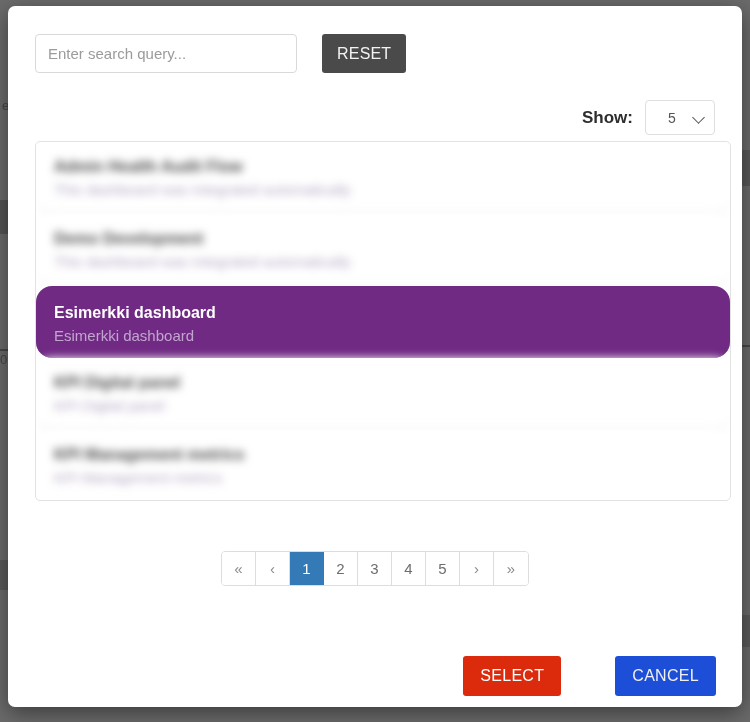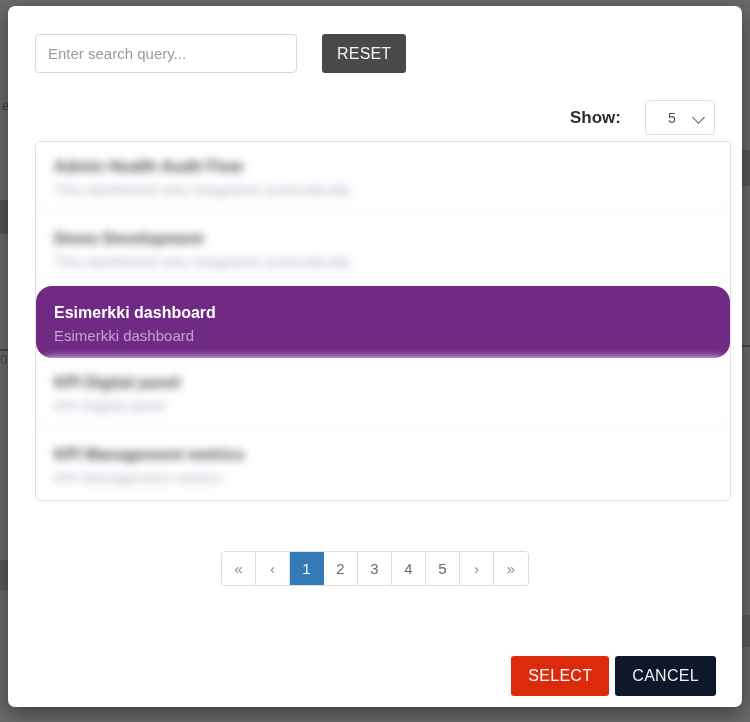--- a/index.html
+++ b/index.html
@@ -84,21 +84,21 @@
     font-family: "Liberation Sans", sans-serif;
   }
 
   
   .show-row {
     position: absolute;
     right: 27px;
     top: 94px;
     display: flex;
     align-items: center;
-    gap: 24px;
+    gap: 12px;
   }
   .show-label {
     font-size: 17px;
     font-weight: bold;
     color: #2e2e2e;
   }
   .show-select {
     position: relative;
     width: 70px;
     height: 35px;
@@ -230,28 +230,29 @@
     border: none;
     border-radius: 3px;
     font-size: 16px;
     letter-spacing: .3px;
     cursor: pointer;
     font-family: "Liberation Sans", sans-serif;
   }
   .btn-cancel {
     height: 40px;
     padding: 0 17px;
-    background: #0f172a;
+    background: #1d4ed8;
     color: #f0f0f0;
     border: none;
     border-radius: 3px;
     font-size: 16px;
     letter-spacing: .3px;
     cursor: pointer;
     font-family: "Liberation Sans", sans-serif;
+    margin-left: 48px;
   }
 </style>
 </head>
 <body>
 
 <div id="backdrop">
   <div class="bd-strip" style="left:0;top:200px;width:16px;height:34px;background:#555;"></div>
   <div class="bd-strip" style="left:0;top:560px;width:16px;height:30px;background:#5c5c5c;"></div>
   <div class="bd-line" style="left:0;top:349px;width:18px;height:2px;"></div>
   <div class="bd-text" style="left:2px;top:98px;">e</div>

